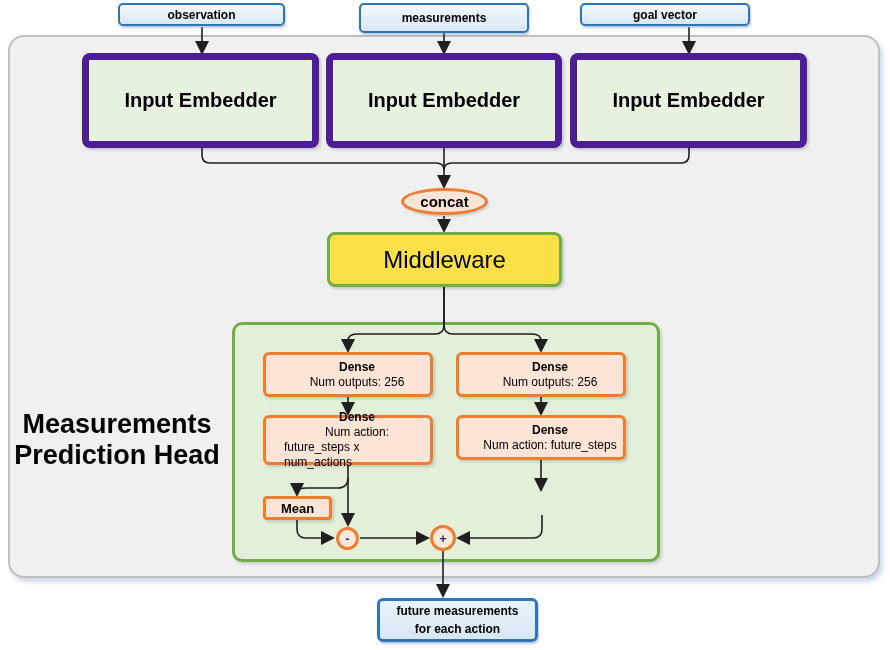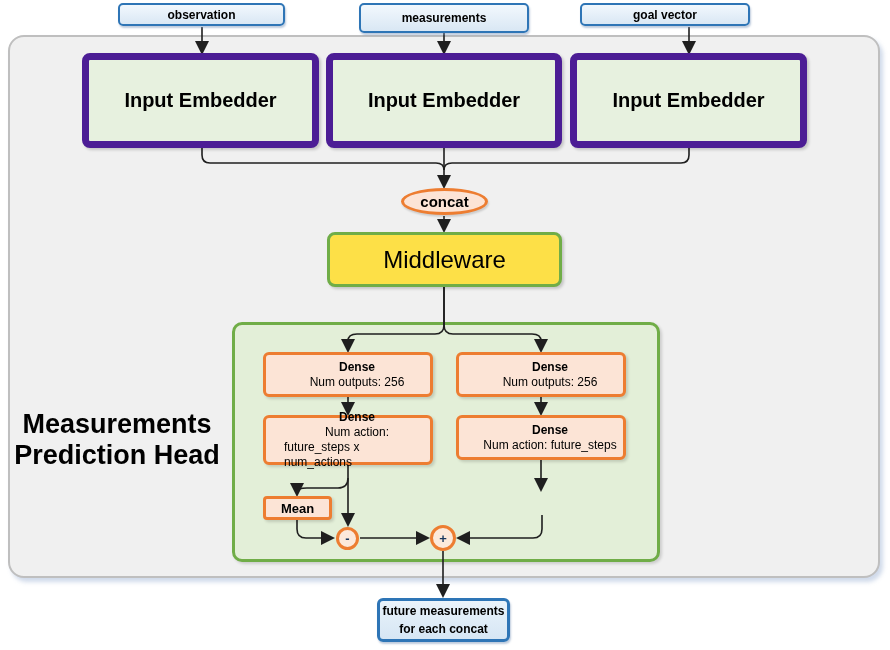--- a/index.html
+++ b/index.html
@@ -135,21 +135,21 @@
   #concat     { left: 401px; top: 188px; width: 87px; height: 27px; }
   #middleware { left: 327px; top: 232px; width: 235px; height: 55px; }
   #dense-left-top     { left: 263px; top: 352px; width: 170px; height: 45px; }
   #dense-right-top    { left: 456px; top: 352px; width: 170px; height: 45px; }
   #dense-left-bottom  { left: 263px; top: 415px; width: 170px; height: 50px; }
   #dense-right-bottom { left: 456px; top: 415px; width: 170px; height: 45px; }
   #mean-box     { left: 263px; top: 496px; width: 69px;  height: 24px; }
   #repeat-box   { left: 480px; top: 491px; width: 123px; height: 24px; }
   #minus-circle { left: 336px; top: 527px; width: 23px;  height: 23px; }
   #plus-circle  { left: 430px; top: 525px; width: 26px;  height: 26px; }
-  #output-box   { left: 377px; top: 598px; width: 133px; height: 44px; }
+  #output-box   { left: 377px; top: 598px; width: 161px; height: 44px; }
 </style>
 </head>
 <body>
 
 <div class="canvas">
 
   <div class="outer-panel"></div>
 
   <div class="head-container"></div>
 
@@ -233,16 +233,16 @@
 
   <div id="minus-circle" class="node op-circle">
     <span>-</span>
   </div>
   <div id="plus-circle" class="node op-circle">
     <span>+</span>
   </div>
 
   <div id="output-box" class="node output-box">
     <span>future measurements</span>
-    <span>for each concat</span>
+    <span>for each action</span>
   </div>
 
 </div>
 
 </body></html>

